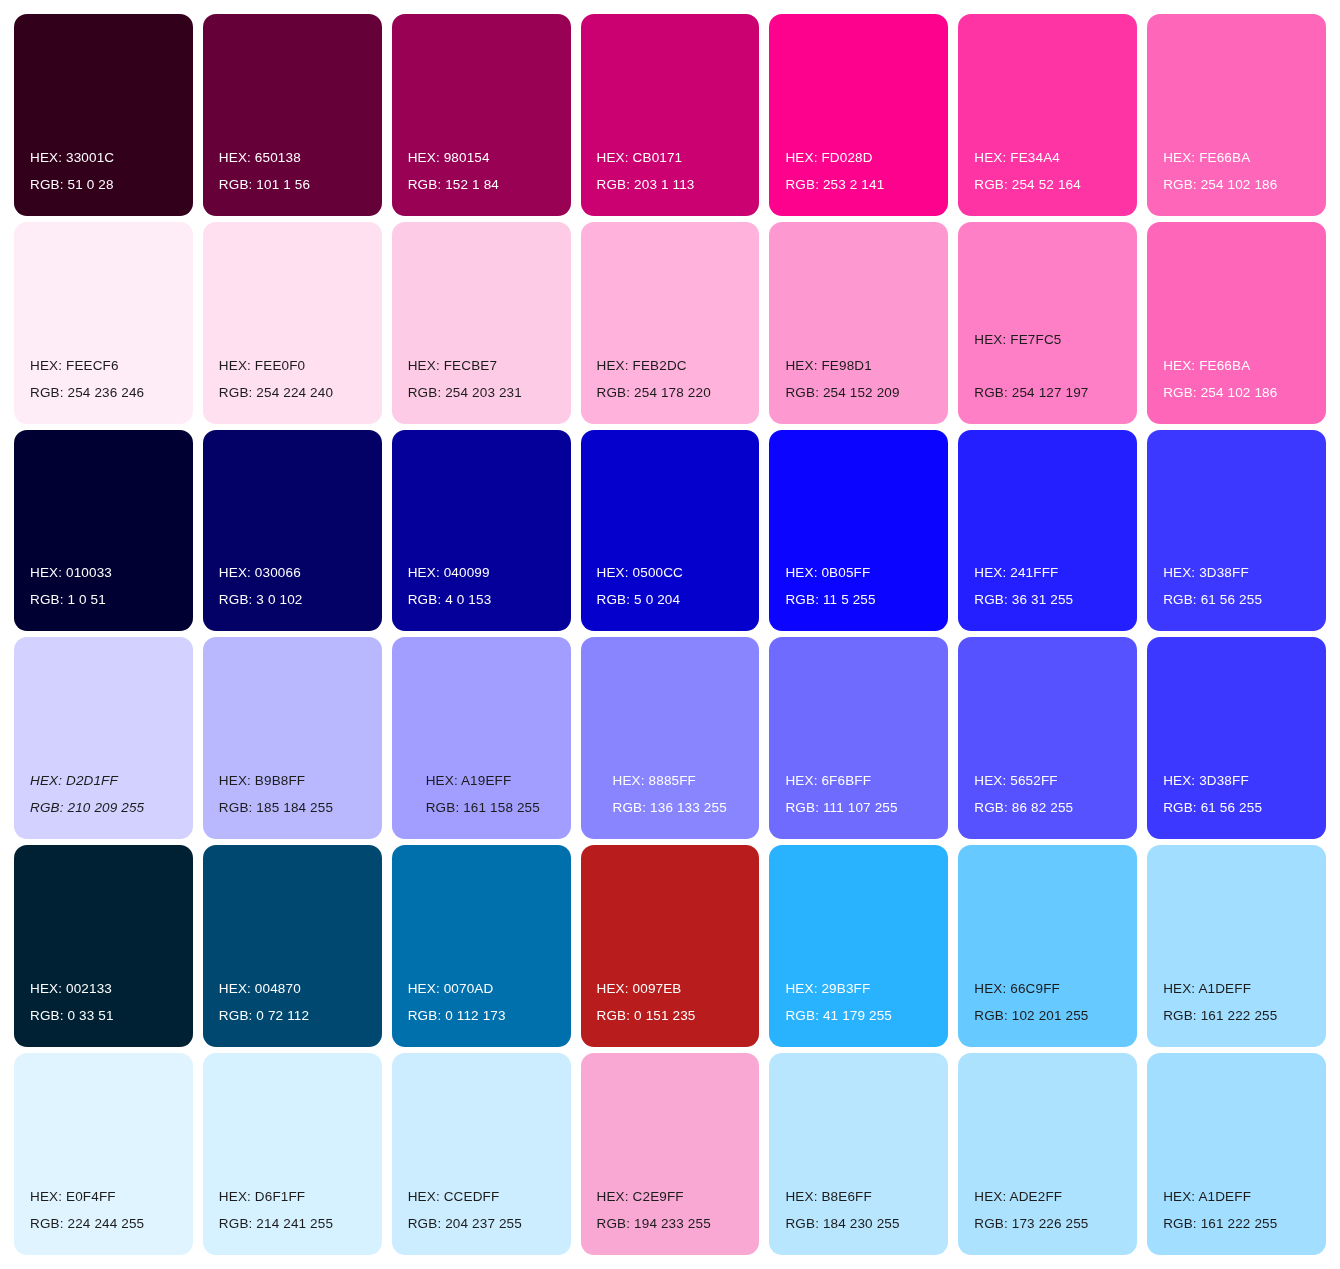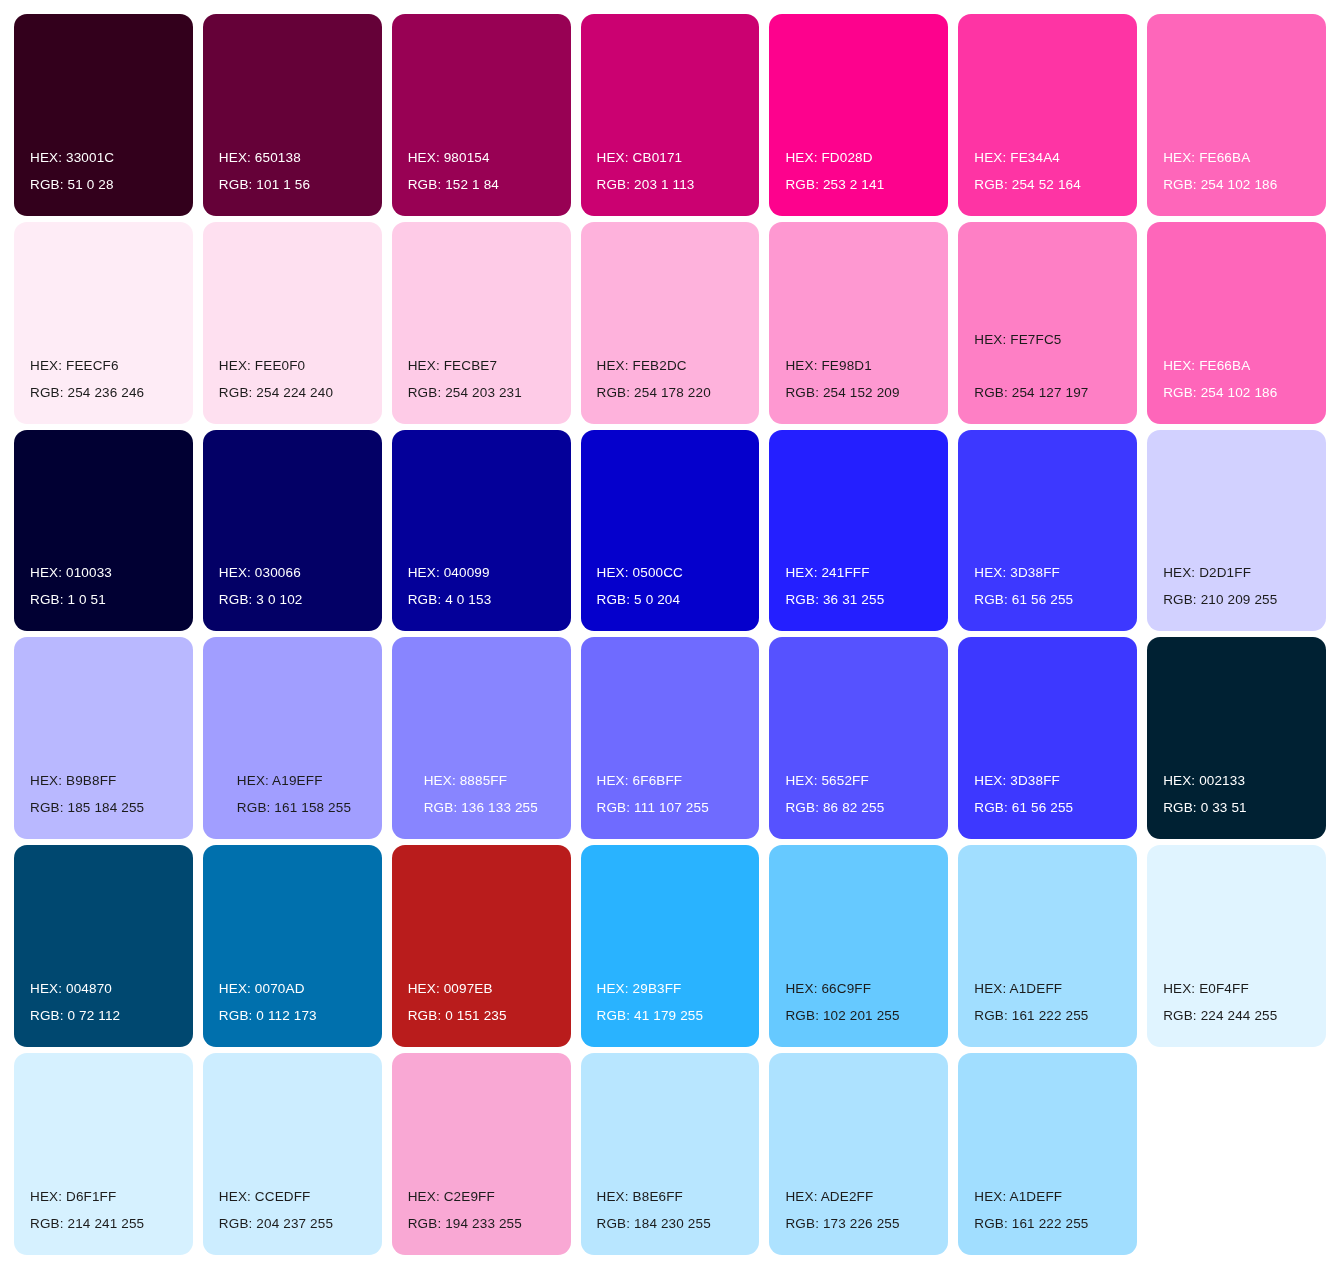--- a/index.html
+++ b/index.html
@@ -114,29 +114,33 @@
       <div class="swatch-line text-light">RGB: 3 0 102</div>
     </div>
     <div class="swatch" style="background: rgb(4, 0, 153);">
       <div class="swatch-line text-light">HEX: 040099</div>
       <div class="swatch-line text-light">RGB: 4 0 153</div>
     </div>
     <div class="swatch" style="background: rgb(5, 0, 204);">
       <div class="swatch-line text-light">HEX: 0500CC</div>
       <div class="swatch-line text-light">RGB: 5 0 204</div>
     </div>
+    <div class="swatch" style="background: rgb(11, 5, 255);">
+      <div class="swatch-line text-light">HEX: 0B05FF</div>
+      <div class="swatch-line text-light">RGB: 11 5 255</div>
+    </div>
     <div class="swatch" style="background: rgb(36, 31, 255);">
       <div class="swatch-line text-light">HEX: 241FFF</div>
       <div class="swatch-line text-light">RGB: 36 31 255</div>
     </div>
     <div class="swatch" style="background: rgb(61, 56, 255);">
       <div class="swatch-line text-light">HEX: 3D38FF</div>
       <div class="swatch-line text-light">RGB: 61 56 255</div>
     </div>
-    <div class="swatch" style="background: rgb(210, 209, 255);">
+    <div class="swatch" style="background: rgb(210, 209, 255); font-style: italic;">
       <div class="swatch-line text-dark">HEX: D2D1FF</div>
       <div class="swatch-line text-dark">RGB: 210 209 255</div>
     </div>
     <div class="swatch" style="background: rgb(185, 184, 255);">
       <div class="swatch-line text-dark">HEX: B9B8FF</div>
       <div class="swatch-line text-dark">RGB: 185 184 255</div>
     </div>
     <div class="swatch" style="background: rgb(161, 158, 255); padding-left: 34px;">
       <div class="swatch-line text-dark">HEX: A19EFF</div>
       <div class="swatch-line text-dark">RGB: 161 158 255</div>

